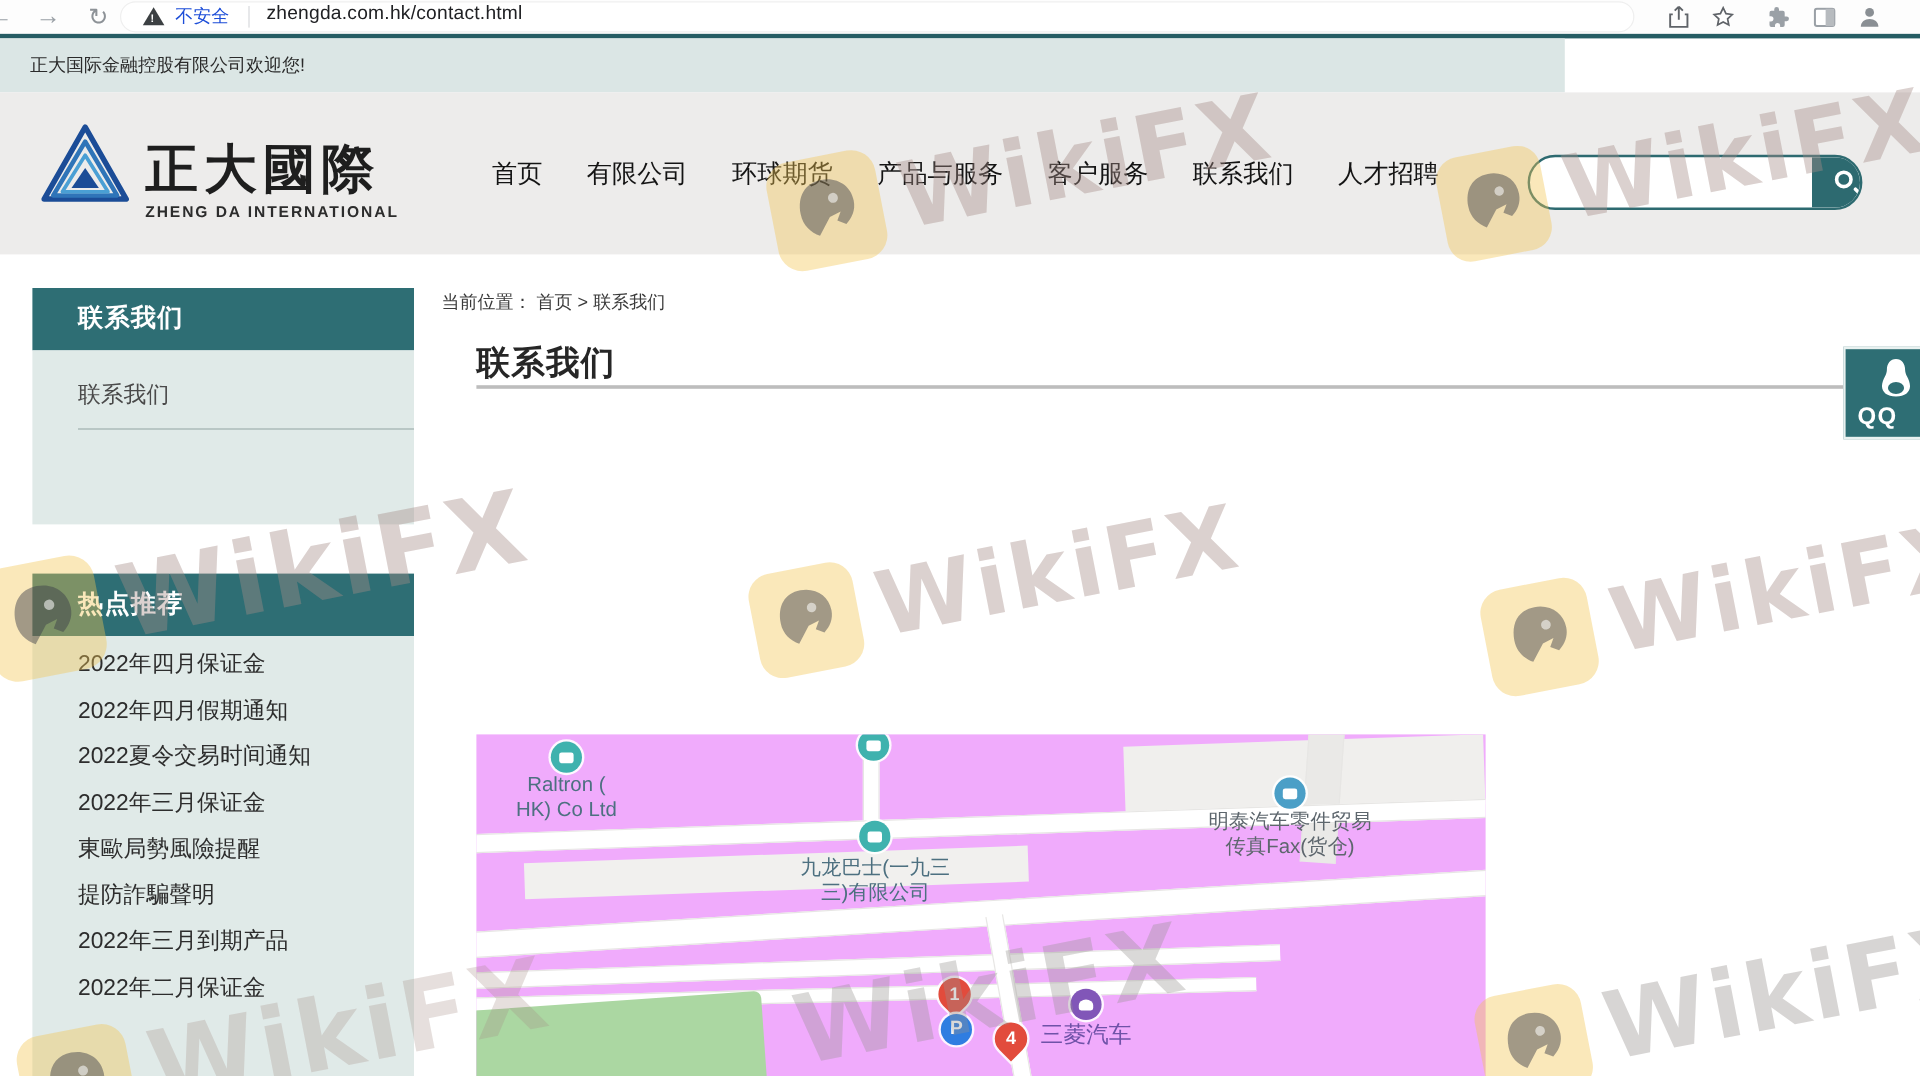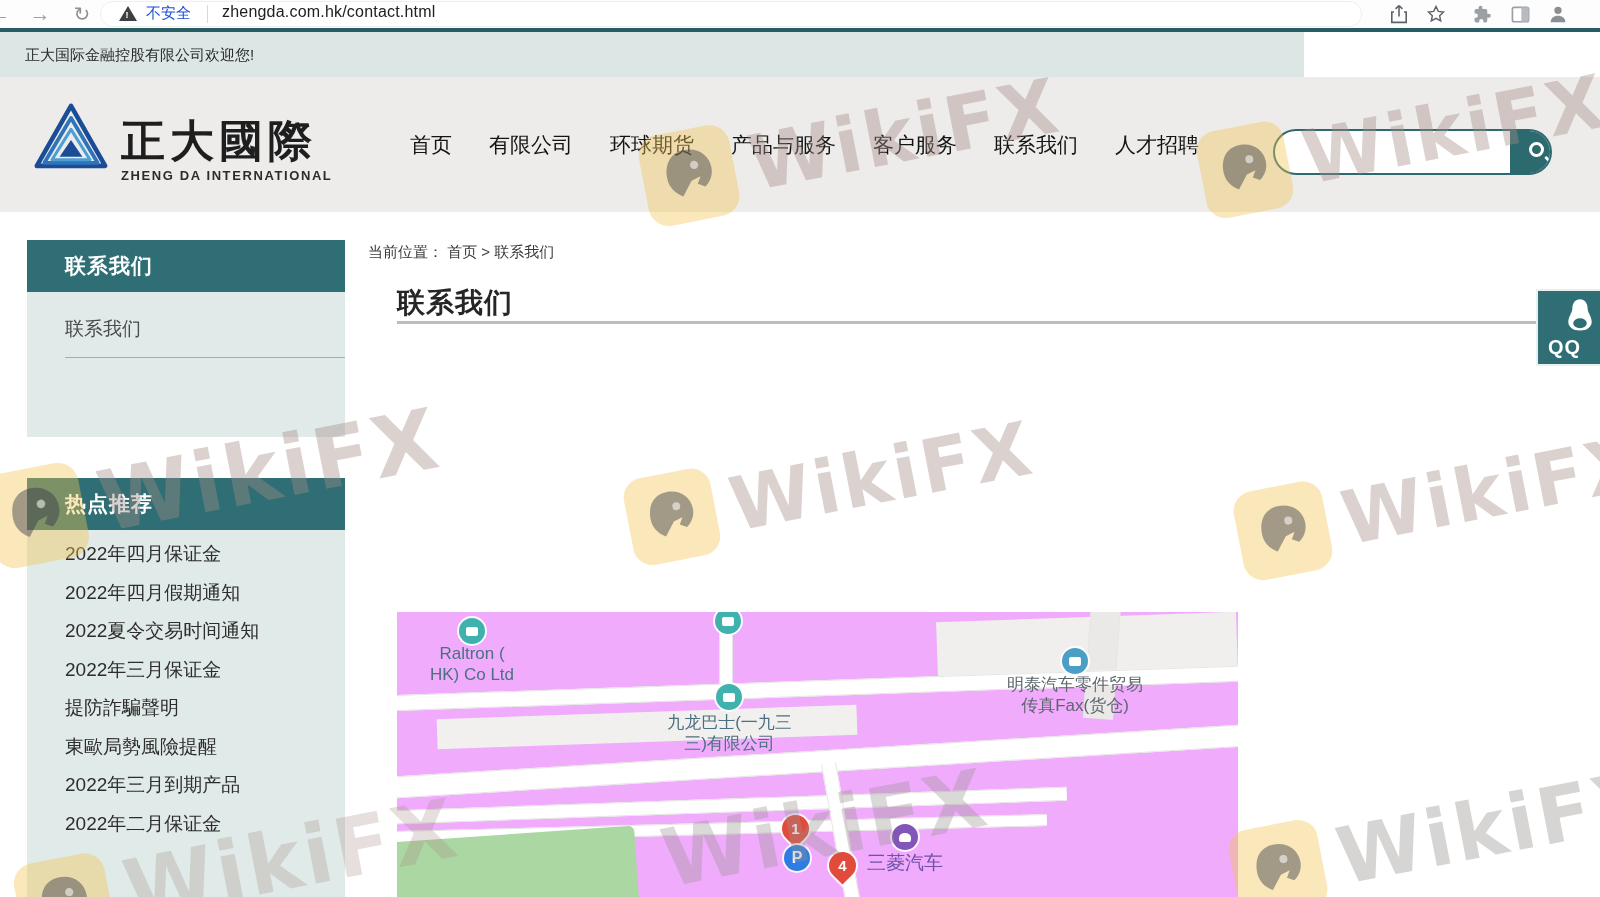--- a/index.html
+++ b/index.html
@@ -172,22 +172,22 @@
     </div>
   </div>
 
   <div class="side-box box2">
     <div class="box-head">热点推荐</div>
     <div class="box2-body">
       <div class="hot-item">2022年四月保证金</div>
       <div class="hot-item">2022年四月假期通知</div>
       <div class="hot-item">2022夏令交易时间通知</div>
       <div class="hot-item">2022年三月保证金</div>
+      <div class="hot-item">東歐局勢風險提醒</div>
       <div class="hot-item">提防詐騙聲明</div>
-      <div class="hot-item">東歐局勢風險提醒</div>
       <div class="hot-item">2022年三月到期产品</div>
       <div class="hot-item">2022年二月保证金</div>
     </div>
   </div>
 
   <div class="breadcrumb">
     <span>当前位置：</span>
     <span class="bc-link">首页</span>
     <span> &gt; </span>
     <span class="bc-link">联系我们</span>

